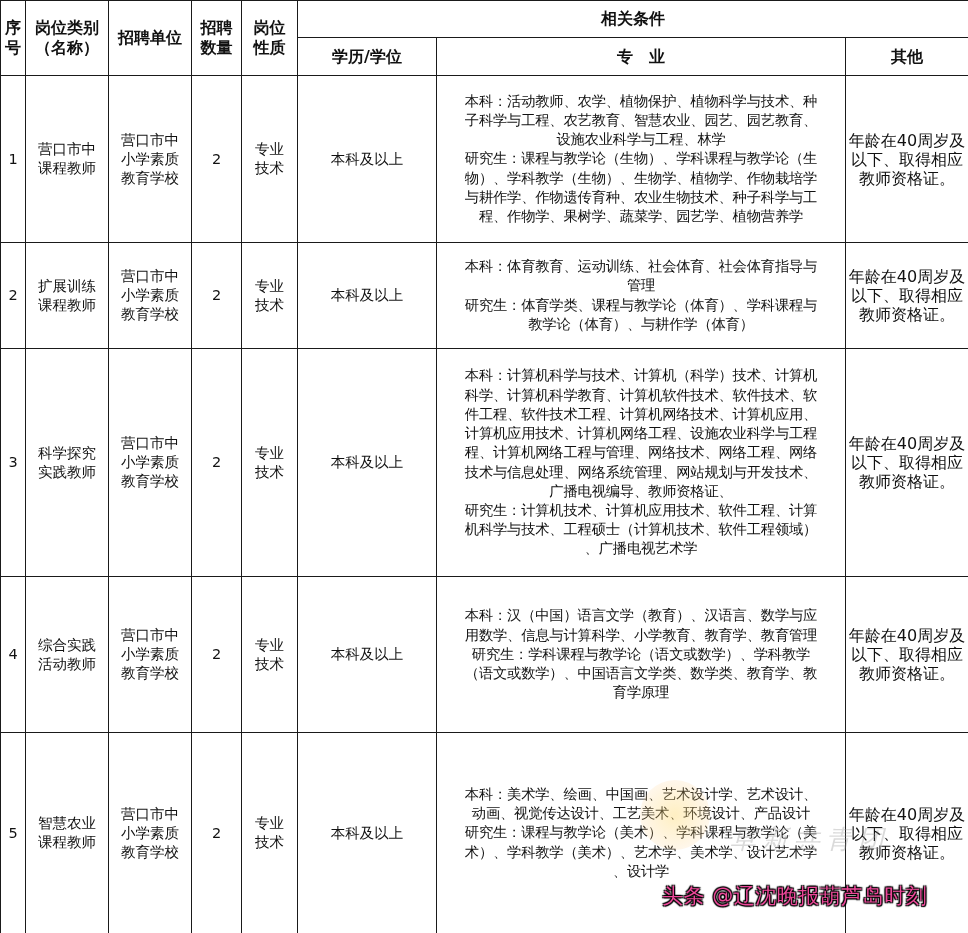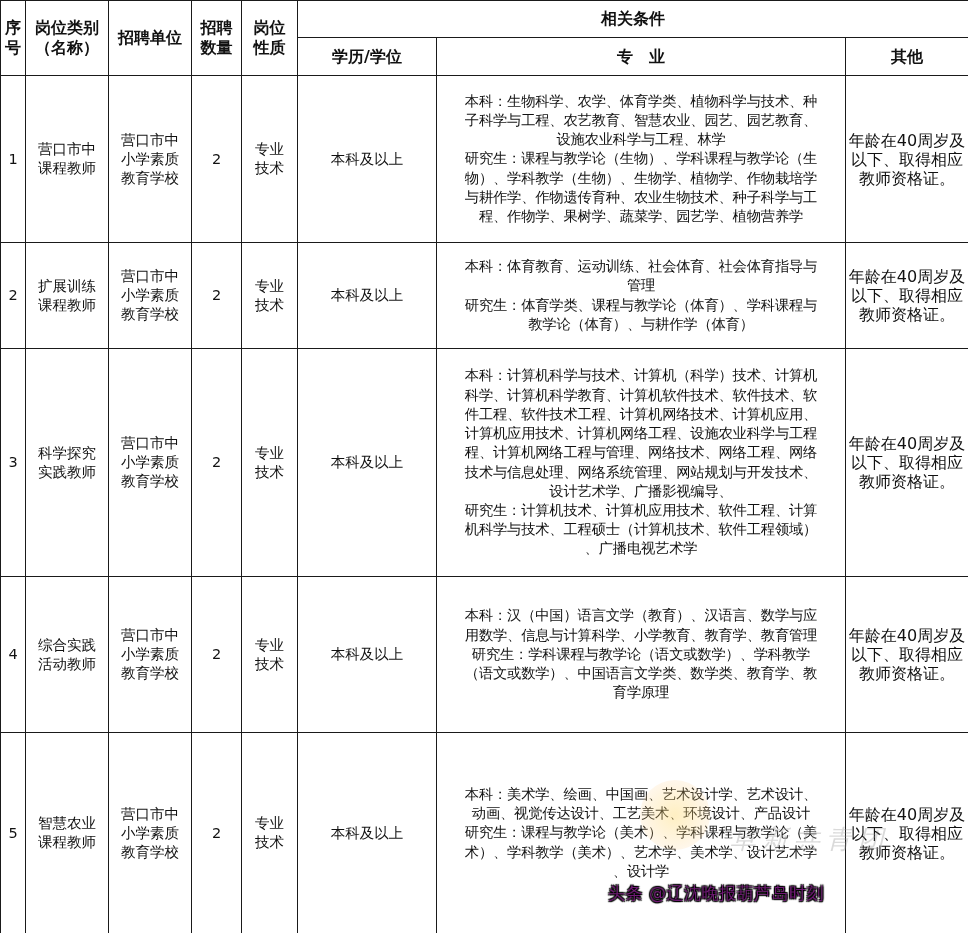--- a/index.html
+++ b/index.html
@@ -23,21 +23,21 @@
   }
   .wm-circle {
     position: absolute; left: 0; top: 10px; width: 70px; height: 70px; border-radius: 50%;
     background: radial-gradient(circle, rgba(255,220,120,0.45), rgba(255,200,120,0.15) 70%, rgba(255,255,255,0));
   }
   .wm-gray {
     position: absolute; left: 90px; top: 52px; font-size: 26px; font-style: italic; color: rgba(150,150,150,0.35);
     letter-spacing: 6px; white-space: nowrap;
   }
   .credit {
-    position: absolute; left: 608px; top: 882px; font-size: 17px; color: #701a75;
+    position: absolute; left: 662px; top: 882px; font-size: 21px; color: #ec4899;
     font-family: "DejaVu Sans", sans-serif; white-space: nowrap;
     text-shadow: 0 0 2px #000, 1px 1px 1px #000, -1px -1px 1px #000, 1px -1px 1px #000, -1px 1px 1px #000;
     letter-spacing: 0.5px;
   }
 </style>
 </head>
 <body>
 
 <table class="recruit">
   <colgroup>
@@ -90,21 +90,21 @@
         <span class="line">小学素质</span>
         <span class="line">教育学校</span>
       </td>
       <td>2</td>
       <td>
         <span class="line">专业</span>
         <span class="line">技术</span>
       </td>
       <td>本科及以上</td>
       <td class="cell-major">
-        <span class="line">本科：生物科学、农学、体育学类、植物科学与技术、种</span>
+        <span class="line">本科：活动教师、农学、植物保护、植物科学与技术、种</span>
         <span class="line">子科学与工程、农艺教育、智慧农业、园艺、园艺教育、</span>
         <span class="line">设施农业科学与工程、林学</span>
         <span class="line">研究生：课程与教学论（生物）、学科课程与教学论（生</span>
         <span class="line">物）、学科教学（生物）、生物学、植物学、作物栽培学</span>
         <span class="line">与耕作学、作物遗传育种、农业生物技术、种子科学与工</span>
         <span class="line">程、作物学、果树学、蔬菜学、园艺学、植物营养学</span>
       </td>
       <td class="cell-other">
         <span class="line">年龄在40周岁及</span>
         <span class="line">以下、取得相应</span>
@@ -159,21 +159,21 @@
         <span class="line">技术</span>
       </td>
       <td>本科及以上</td>
       <td class="cell-major">
         <span class="line">本科：计算机科学与技术、计算机（科学）技术、计算机</span>
         <span class="line">科学、计算机科学教育、计算机软件技术、软件技术、软</span>
         <span class="line">件工程、软件技术工程、计算机网络技术、计算机应用、</span>
         <span class="line">计算机应用技术、计算机网络工程、设施农业科学与工程</span>
         <span class="line">程、计算机网络工程与管理、网络技术、网络工程、网络</span>
         <span class="line">技术与信息处理、网络系统管理、网站规划与开发技术、</span>
-        <span class="line">设计艺术学、广播影视编导、</span>
+        <span class="line">广播电视编导、教师资格证、</span>
         <span class="line">研究生：计算机技术、计算机应用技术、软件工程、计算</span>
         <span class="line">机科学与技术、工程硕士（计算机技术、软件工程领域）</span>
         <span class="line">、广播电视艺术学</span>
       </td>
       <td class="cell-other">
         <span class="line">年龄在40周岁及</span>
         <span class="line">以下、取得相应</span>
         <span class="line">教师资格证。</span>
       </td>
     </tr>

